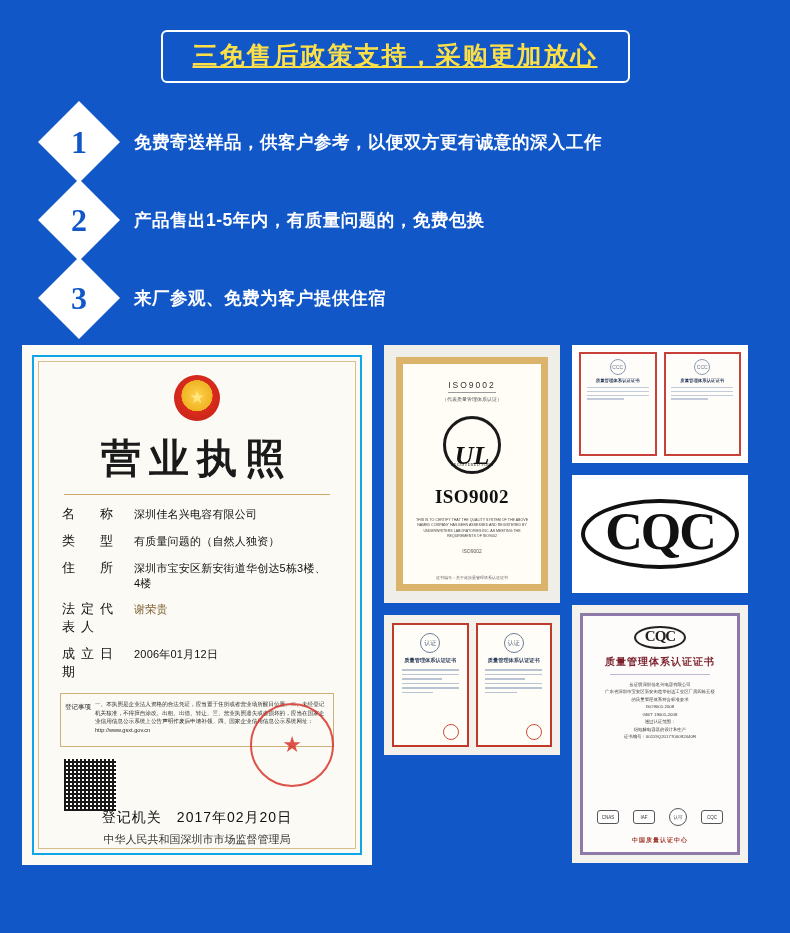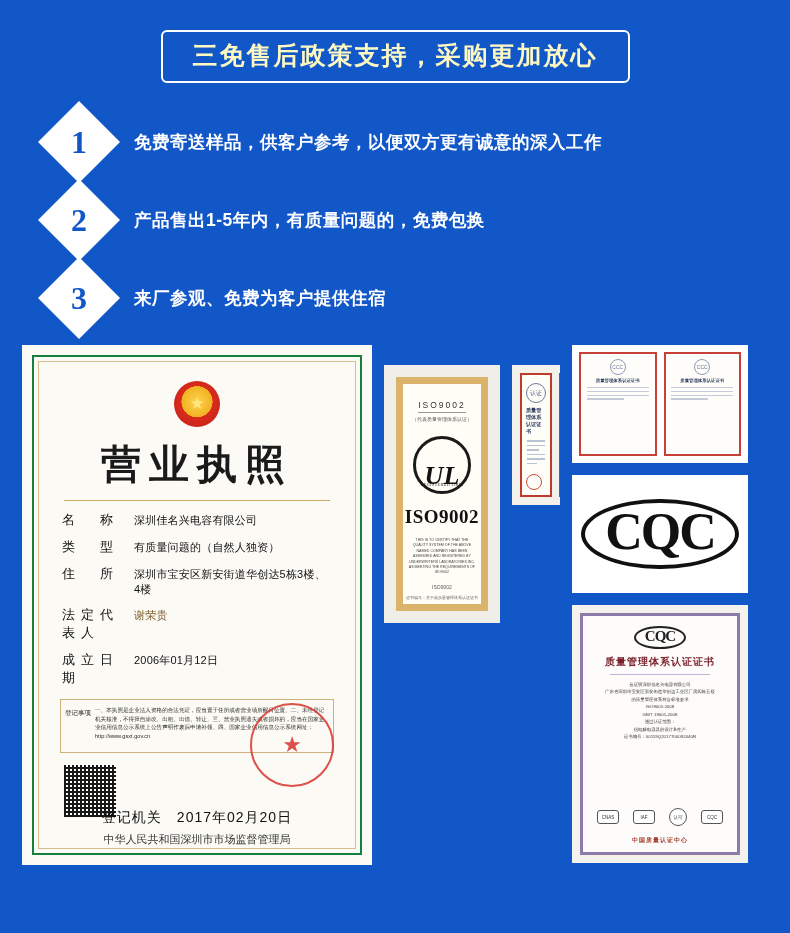--- a/index.html
+++ b/index.html
@@ -19,25 +19,26 @@
   
   .header-wrap {
     padding-top: 30px;
     display: flex;
     justify-content: center;
   }
   .header-box {
     border: 2px solid #ffffff;
     border-radius: 6px;
     padding: 11px 30px 13px;
-    color: #fef9c3;
+    color: #fde047;
     font-size: 25px;
     font-weight: bold;
     letter-spacing: 2px;
     line-height: 1;
+    text-decoration: underline;
   }
 
   
   .points {
     margin-top: 26px;
     padding-left: 50px;
   }
   .point {
     display: flex;
     align-items: center;
@@ -71,40 +72,40 @@
   }
 
   
   .certs {
     margin-top: 14px;
     padding: 0 22px;
     display: flex;
     gap: 12px;
   }
   .col-left { width: 350px; flex: 0 0 auto; }
-  .col-mid  { width: 176px; flex: 0 0 auto; display: flex; flex-direction: row; gap: 12px; margin-top: 20px; }
+  .col-mid  { width: 176px; flex: 0 0 auto; display: flex; flex-direction: column; gap: 12px; }
   .col-right{ width: 176px; flex: 0 0 auto; display: flex; flex-direction: column; gap: 12px; }
 
   .card {
     background: #f4f3ee;
     position: relative;
     overflow: hidden;
   }
 
   
   .license {
     height: 520px;
     background: #fbfaf5;
     padding: 10px;
   }
   .license-inner {
     height: 100%;
-    border: 2px solid #15803d;
-    position: relative;
-    padding: 18px 14px;
+    border: 2px solid #0ea5e9;
+    position: relative;
+    padding: 12px 14px;
   }
   .license-inner:before {
     content: "";
     position: absolute;
     left: 4px; right: 4px; top: 4px; bottom: 4px;
     border: 1px solid #d8be8d;
     pointer-events: none;
   }
   .emblem {
     width: 46px; height: 46px;

